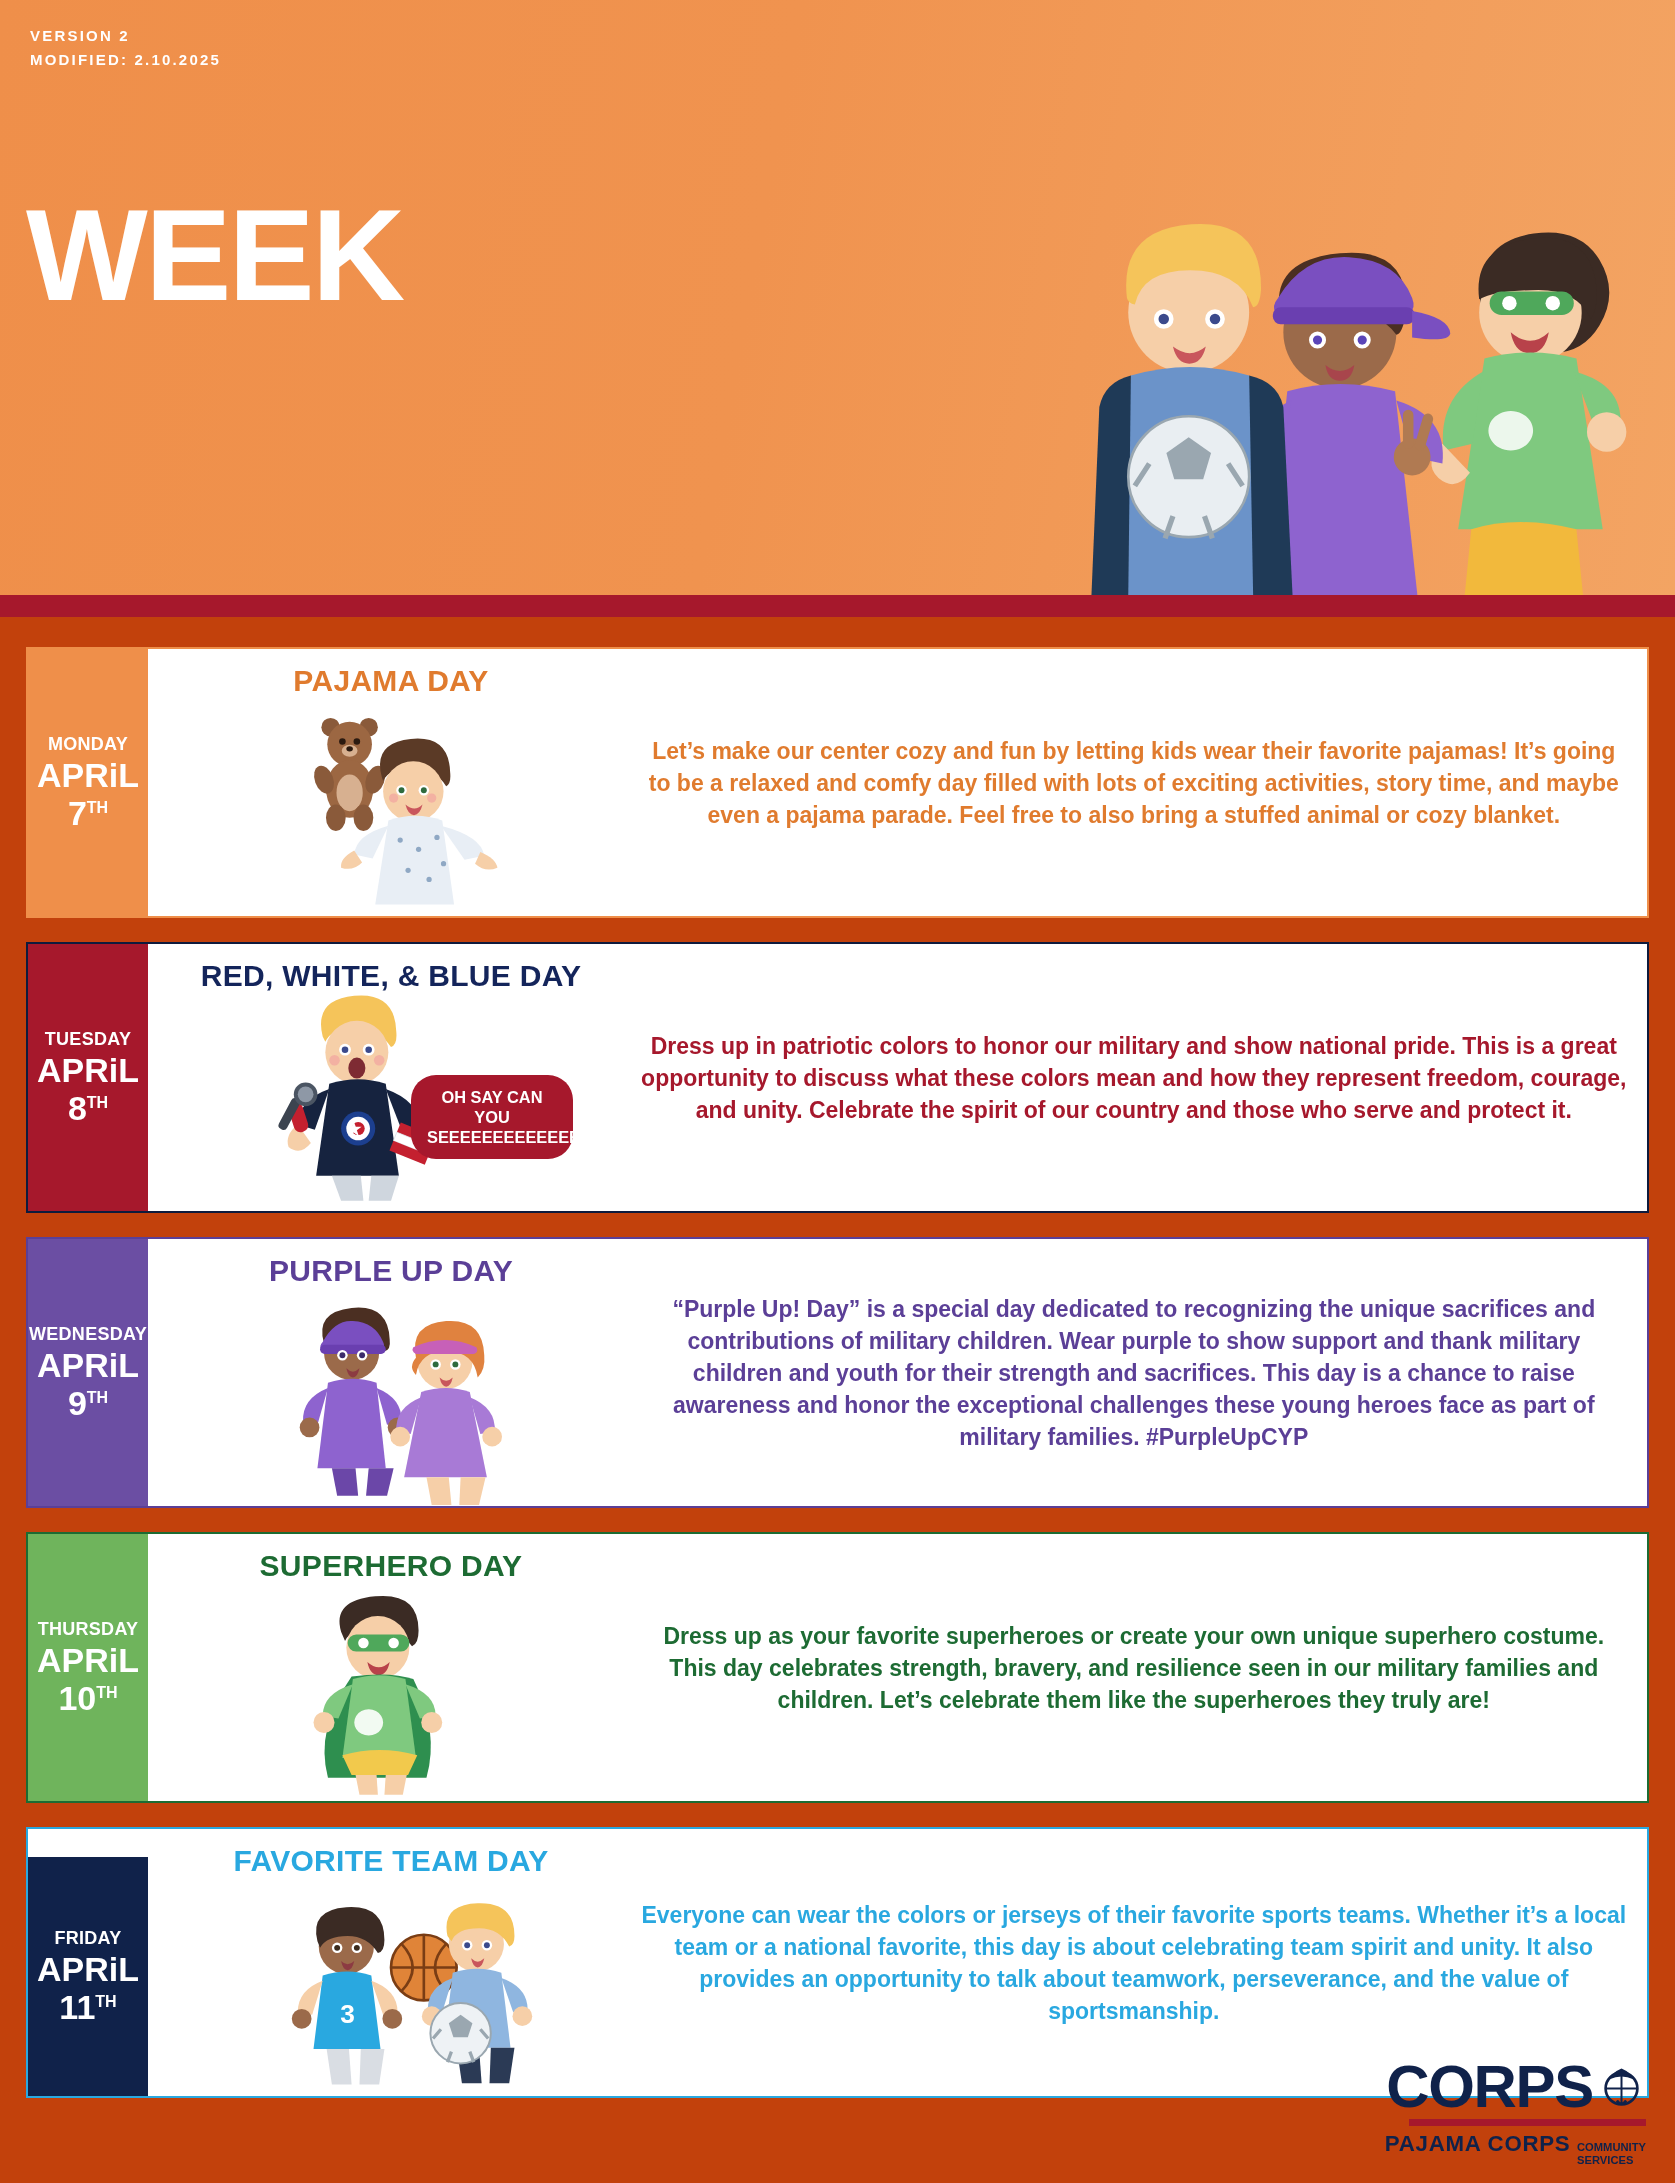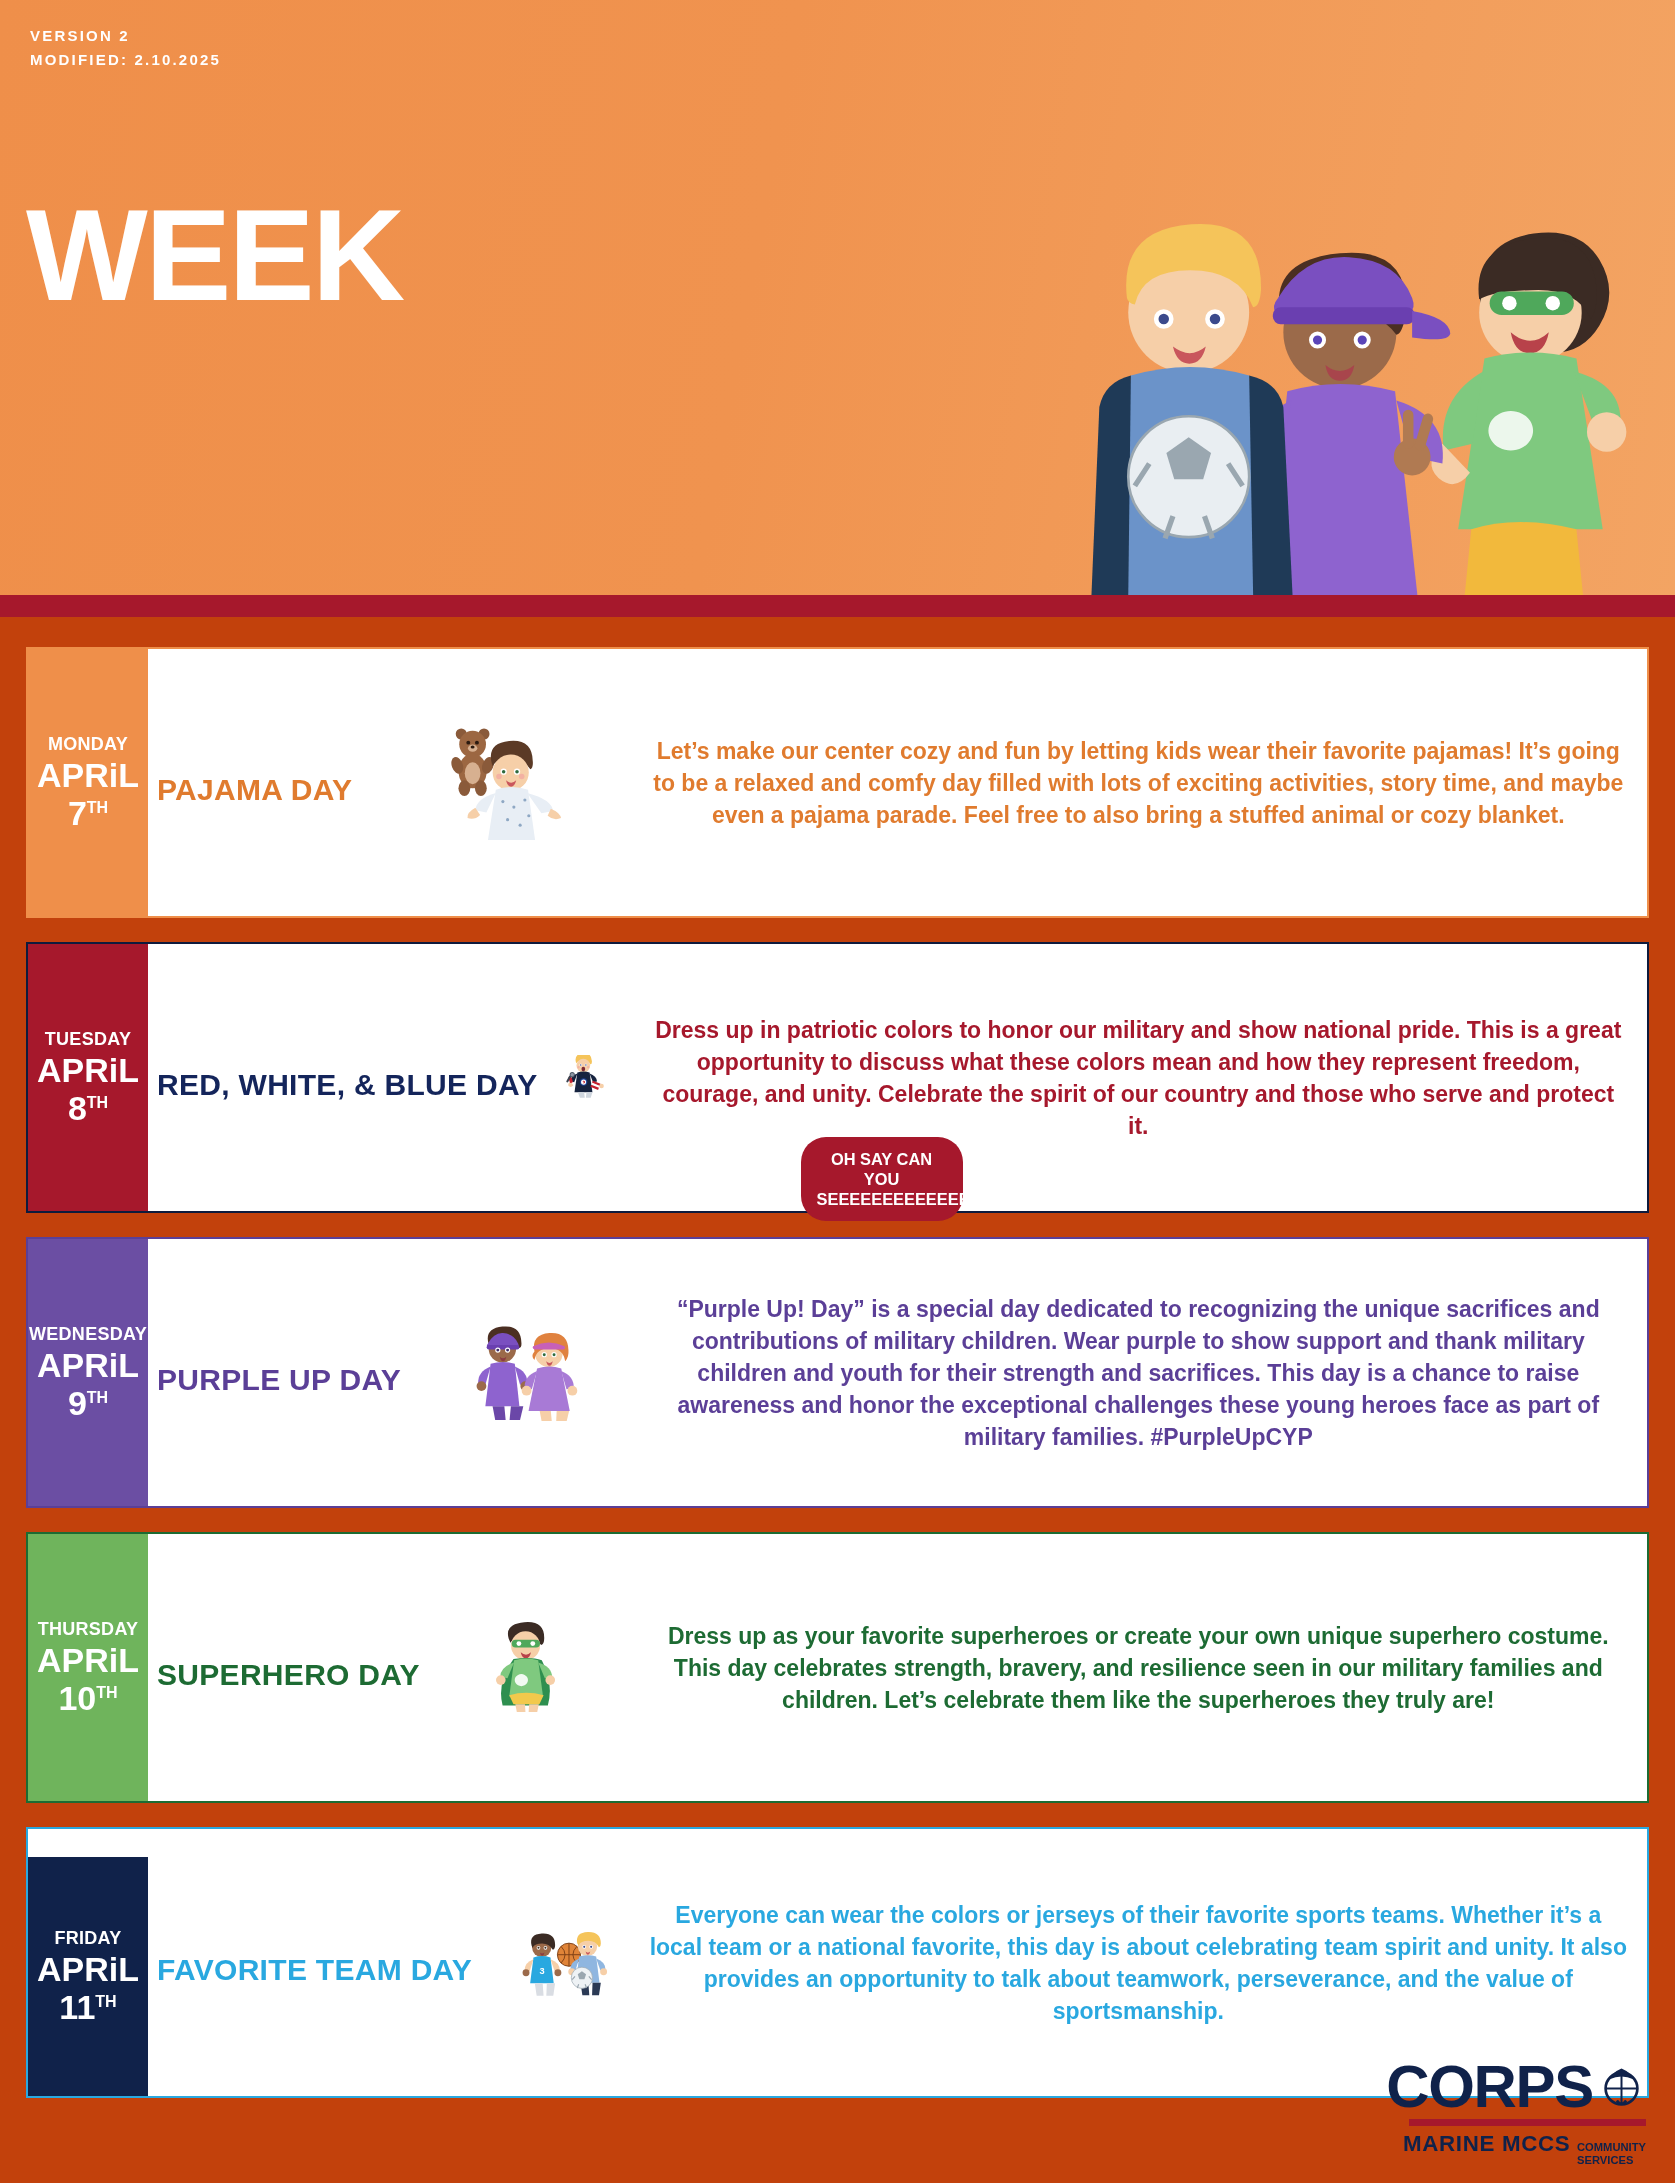--- a/index.html
+++ b/index.html
@@ -115,23 +115,22 @@
   .row-body {
     flex: 1 1 auto;
     display: flex;
     align-items: stretch;
     position: relative;
   }
   .art-col {
     flex: 0 0 486px;
     position: relative;
     display: flex;
-    flex-direction: row;
+    flex-direction: column;
     align-items: center;
-    margin-left: 9px;
   }
   .day-title {
     margin-top: 14.5px;
     font-size: 30px;
     font-weight: bold;
     letter-spacing: 0.3px;
     text-align: center;
     white-space: nowrap;
   }
   .art-box {
@@ -608,21 +607,21 @@
       <span class="mccs-letters">CORPS</span>
       <svg width="49" height="49" viewBox="0 0 74 74">
         <circle cx="37" cy="40" r="24" fill="none" stroke="#10224a" stroke-width="4"></circle>
         <path d="M13 40 h48 M37 16 v48" stroke="#10224a" stroke-width="3" fill="none"></path>
         <path d="M37 10 q14 6 18 16 q-18 -8 -36 0 q4 -10 18 -16z" fill="#10224a"></path>
         <path d="M30 58 q7 10 14 0" stroke="#10224a" stroke-width="4" fill="none"></path>
       </svg>
     </div>
     <div class="mccs-underline"></div>
     <div class="mccs-sub">
-      <span class="big">MARINE MCCS</span>
+      <span class="big">PAJAMA CORPS</span>
       <span class="small">
         <span>COMMUNITY</span><br>
         <span>SERVICES</span>
       </span>
     </div>
   </div>
 
 </div>
 
 

